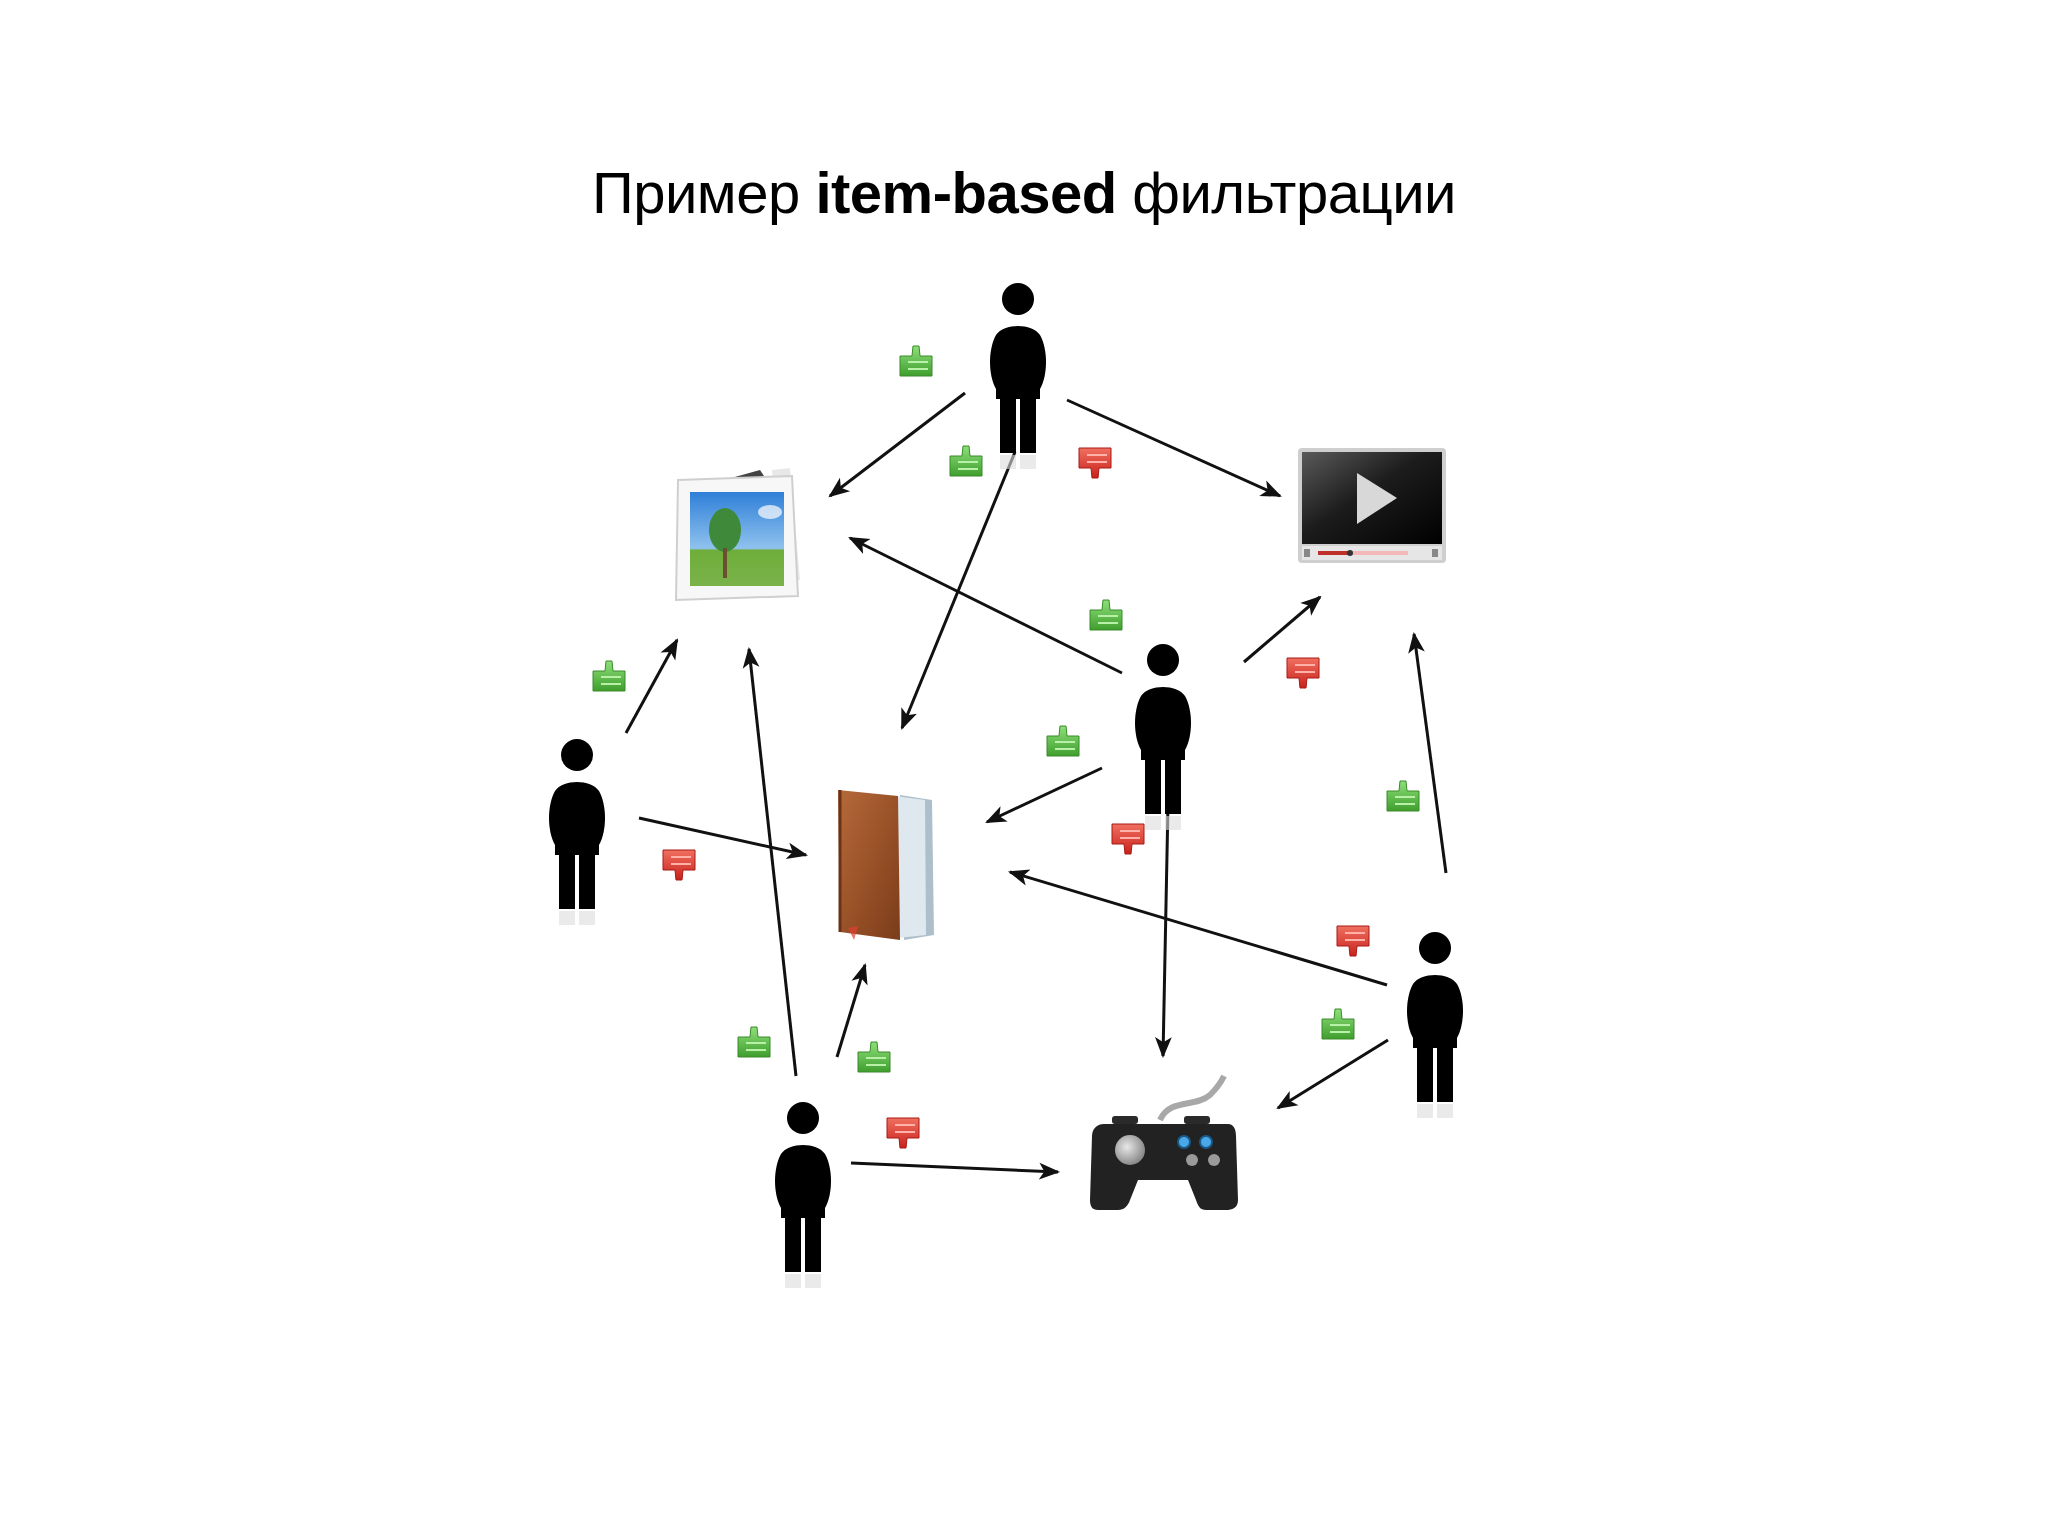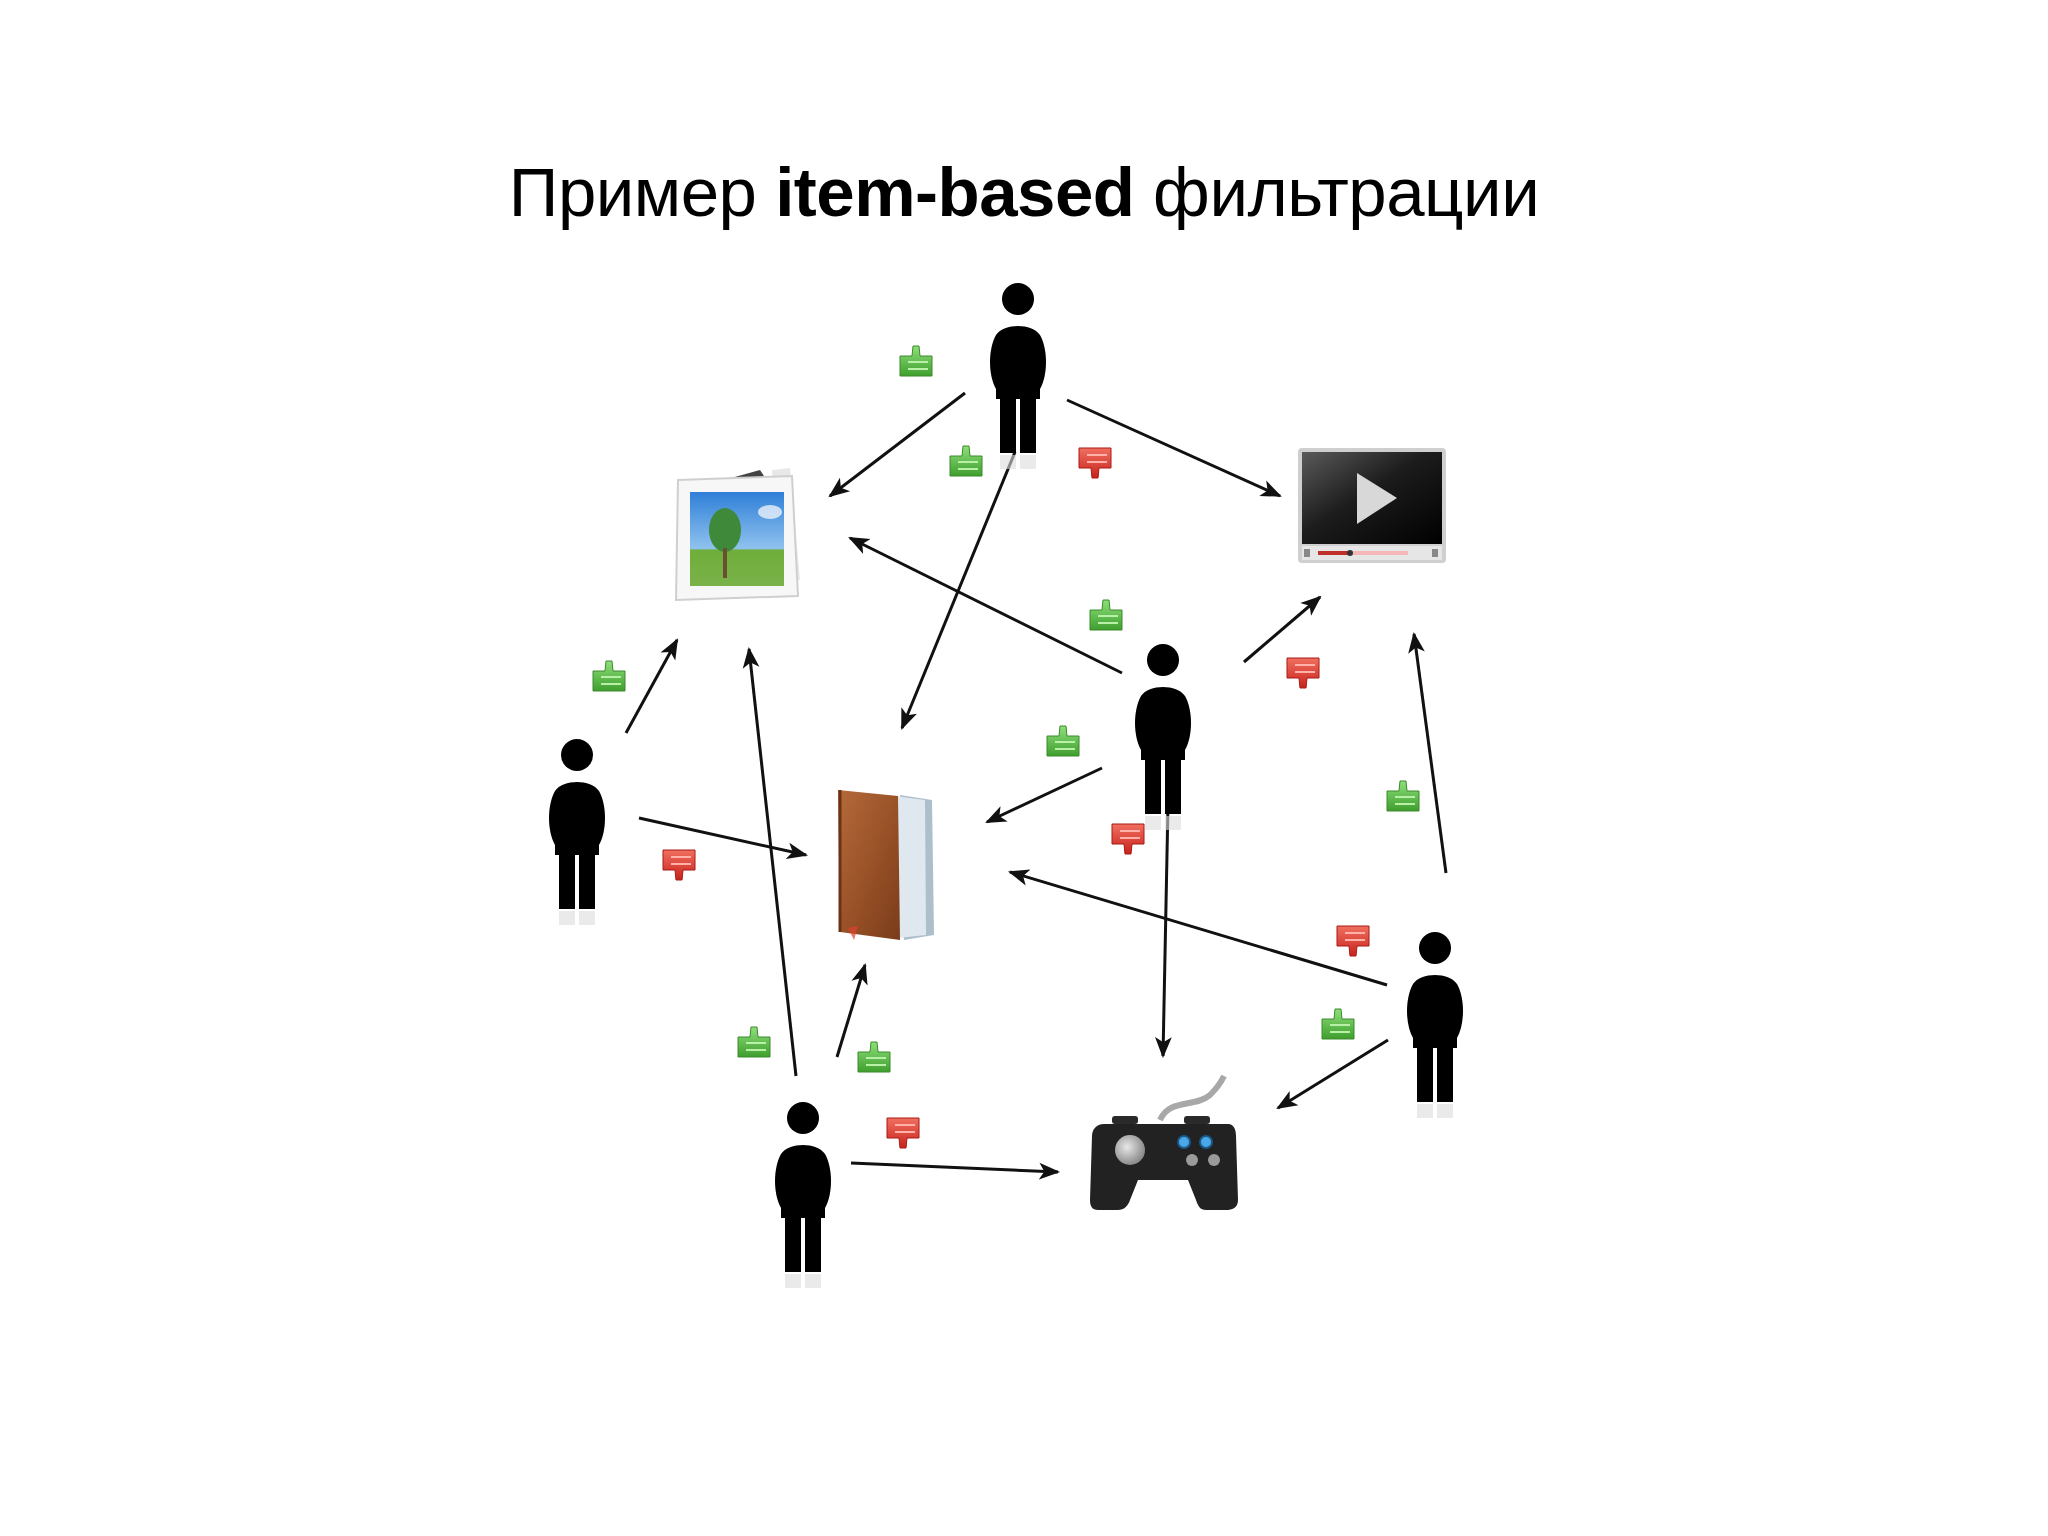--- a/index.html
+++ b/index.html
@@ -1,18 +1,18 @@
 <!DOCTYPE html>
 <html><head>
 <meta charset="utf-8">
 <style>
   html, body { margin: 0; padding: 0; background: #ffffff; }
   body { width: 2048px; height: 1536px; position: relative; overflow: hidden; font-family: "Liberation Sans", sans-serif; }
   .slide { position: absolute; left: 0; top: 0; width: 2048px; height: 1536px; background: #ffffff; }
-  .title { position: absolute; left: 0; width: 2048px; top: 138px; text-align: center; font-size: 69px; line-height: 110px; color: #000; letter-spacing: -0.5px; white-space: nowrap; }
+  .title { position: absolute; left: 0; width: 2048px; top: 138px; text-align: center; font-size: 58px; line-height: 110px; color: #000; letter-spacing: -0.5px; white-space: nowrap; }
   .title .bold { font-weight: bold; }
   svg.diagram { position: absolute; left: 0; top: 0; width: 2048px; height: 1536px; }
 </style>
 </head>
 <body>
 
 <div class="slide">
   <div class="title"><span>Пример </span><span class="bold">item-based</span><span> фильтрации</span></div>
 
   <svg class="diagram" viewBox="0 0 2048 1536" xmlns="http://www.w3.org/2000/svg">

